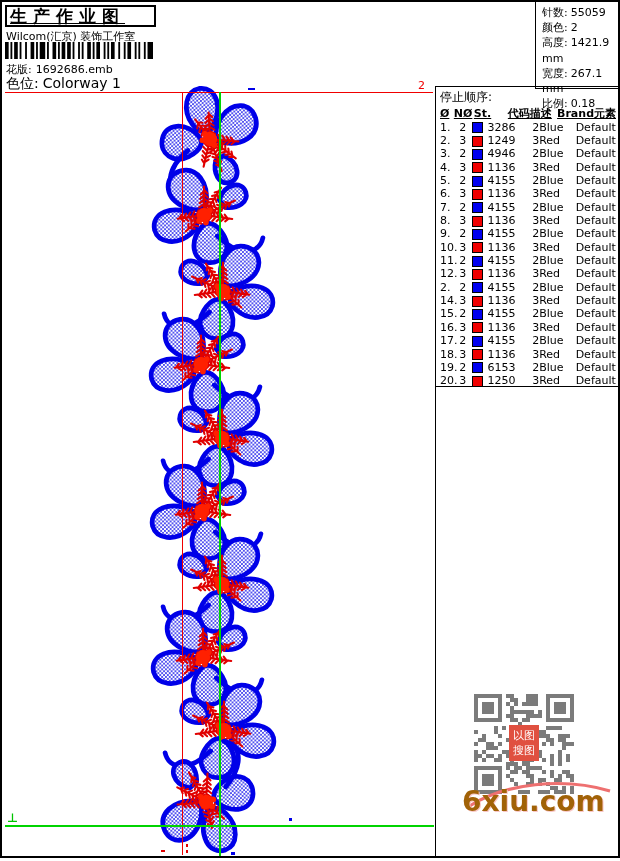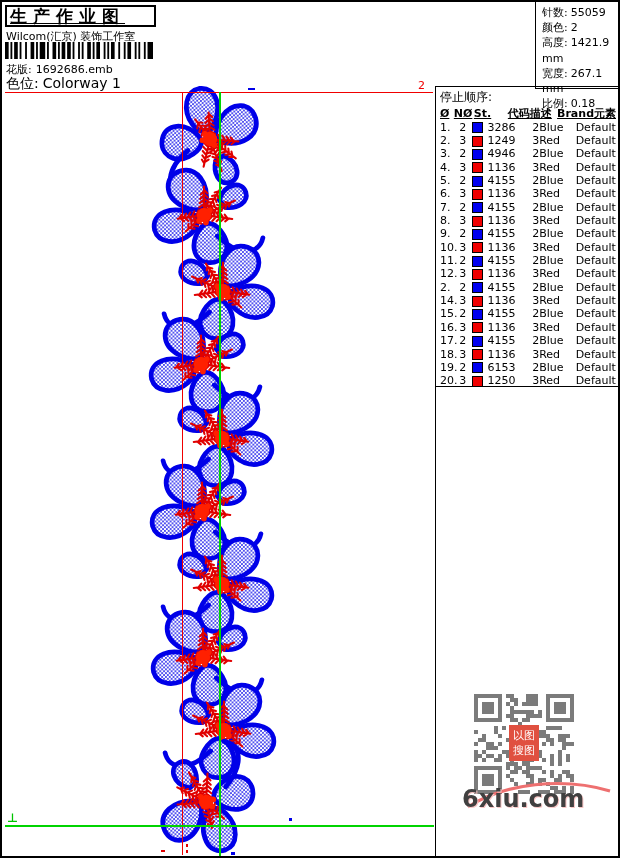--- a/index.html
+++ b/index.html
@@ -49,21 +49,21 @@
   #stop-header{height:14px;font-weight:bold;}
   #stop-header span{text-decoration:underline;}
   #stop-header .h1{width:32px;}
   #stop-header .h2{width:34px;text-align:right;padding-right:18px;}
   .swatch{width:11px;height:11px;border:1px solid #000;display:inline-block;}
 
   
   #qr-wrap{position:absolute;left:36px;top:605px;width:104px;height:104px;}
   #seal{position:absolute;left:37px;top:33px;width:30px;height:36px;background:#e05040;color:#fff;
     font-size:11px;line-height:15px;text-align:center;word-break:break-all;padding-top:3px;}
-  #watermark{position:absolute;left:26px;top:698px;width:150px;color:#404040;font-size:24px;font-weight:800;
+  #watermark{position:absolute;left:26px;top:698px;width:150px;color:#a16207;font-size:28px;font-weight:800;
     letter-spacing:0px;white-space:nowrap;}
   #watermark svg{position:absolute;left:2px;top:-8px;}
   #watermark .wm-text{position:relative;text-shadow:1px 1px 0 #f9c6c6;}
 
   #design-svg{position:absolute;left:0;top:0;width:620px;height:858px;pointer-events:none;}
 </style>
 </head>
 <body>
 
 <div id="page">

